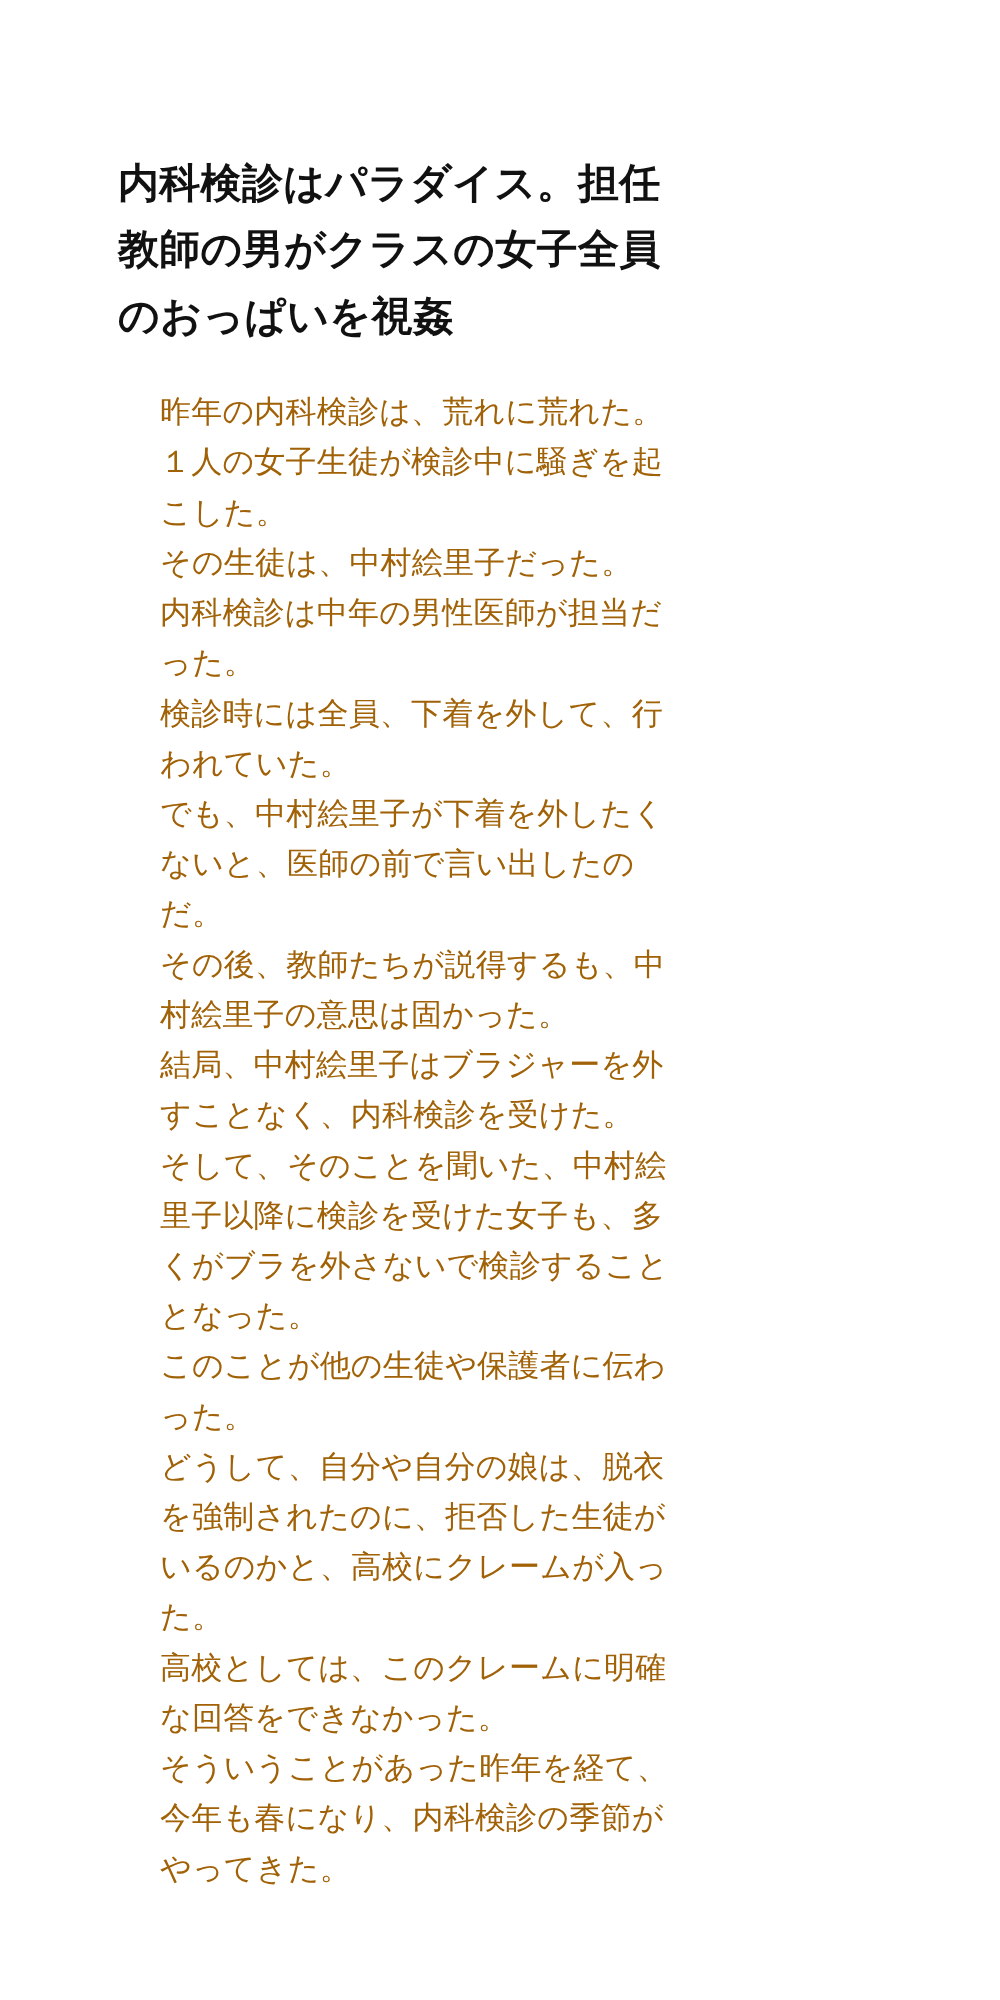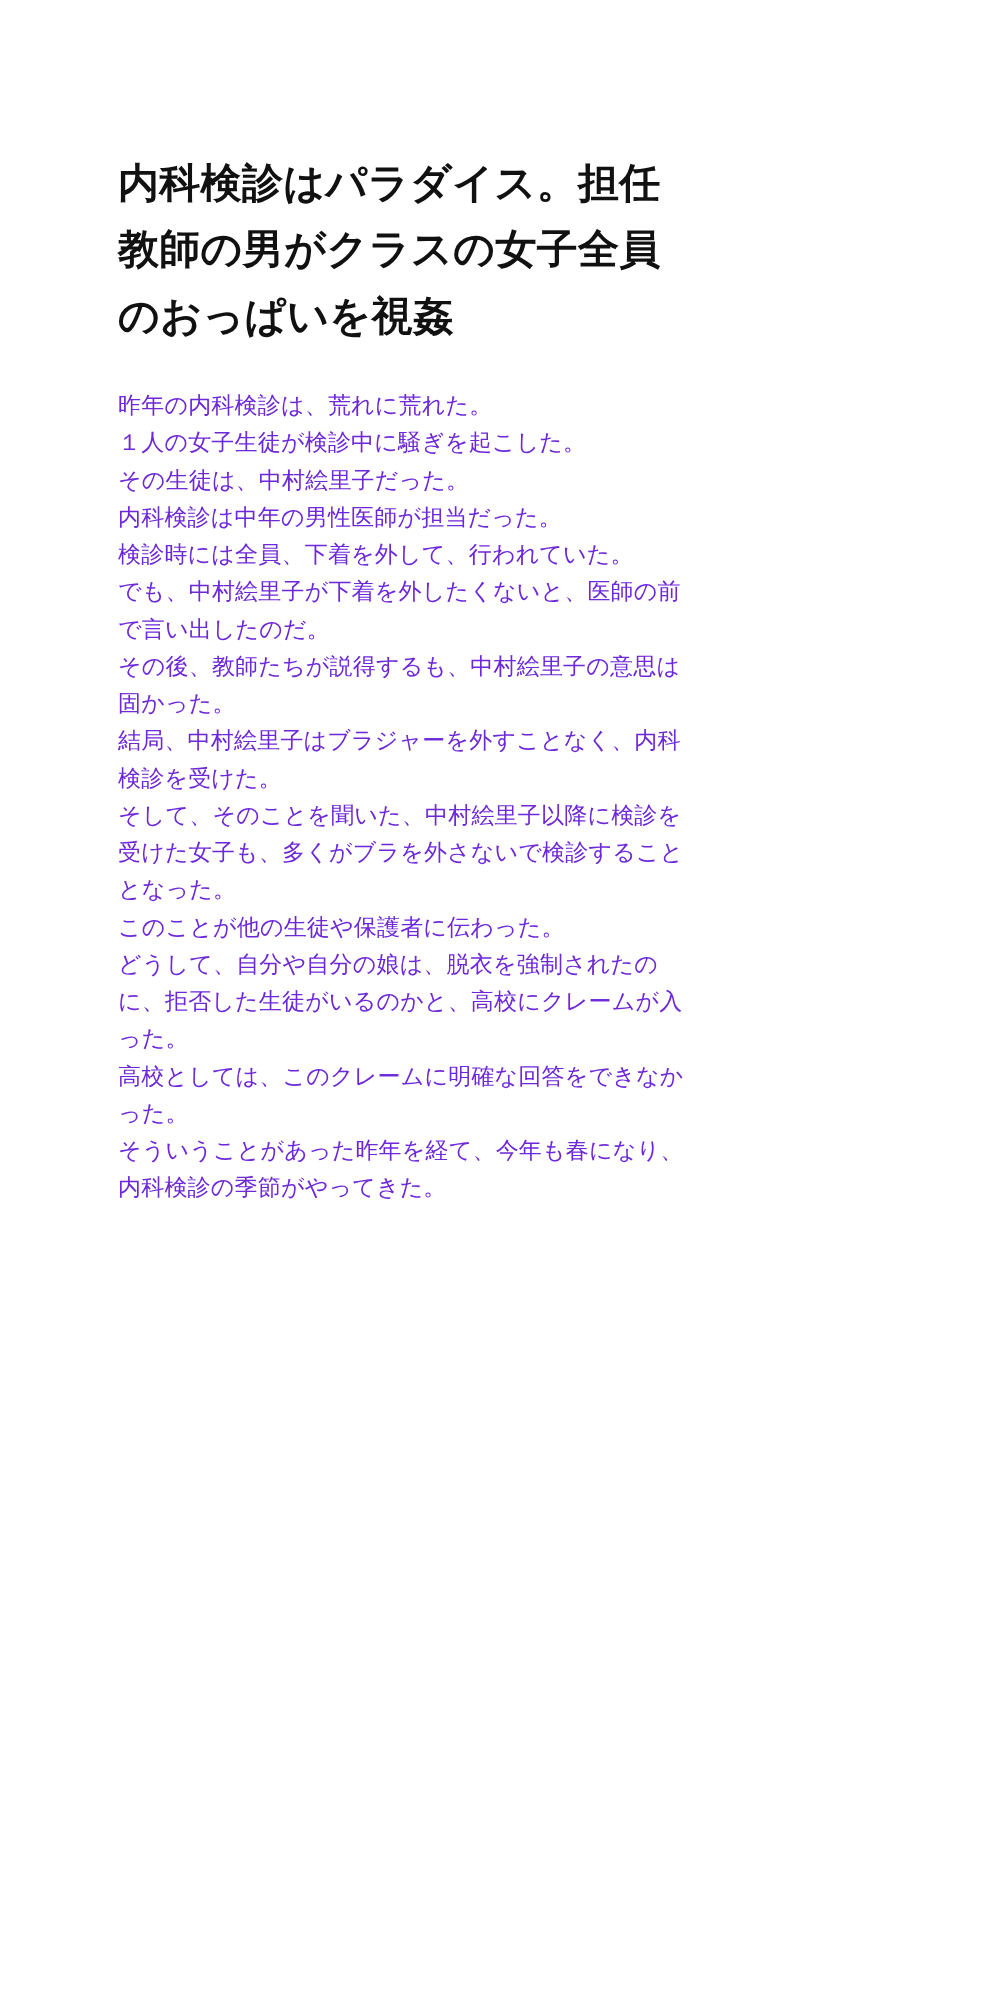--- a/index.html
+++ b/index.html
@@ -24,24 +24,25 @@
   }
   .article-title {
     font-size: 41px;
     font-weight: 700;
     line-height: 1.62;
     letter-spacing: 0.3px;
     margin: 0 0 38px 0;
     color: #111111;
   }
   .article-body {
-    font-size: 23px;
+    font-size: 31px;
     line-height: 1.62;
     letter-spacing: 0.2px;
-    color: #6d28d9;
+    color: #a16207;
+    margin-left: 42px;
   }
   .article-body p {
     margin: 0;
     white-space: pre-wrap;
   }
   .para-gap {
     height: 44px;
   }
 </style>
 </head>

